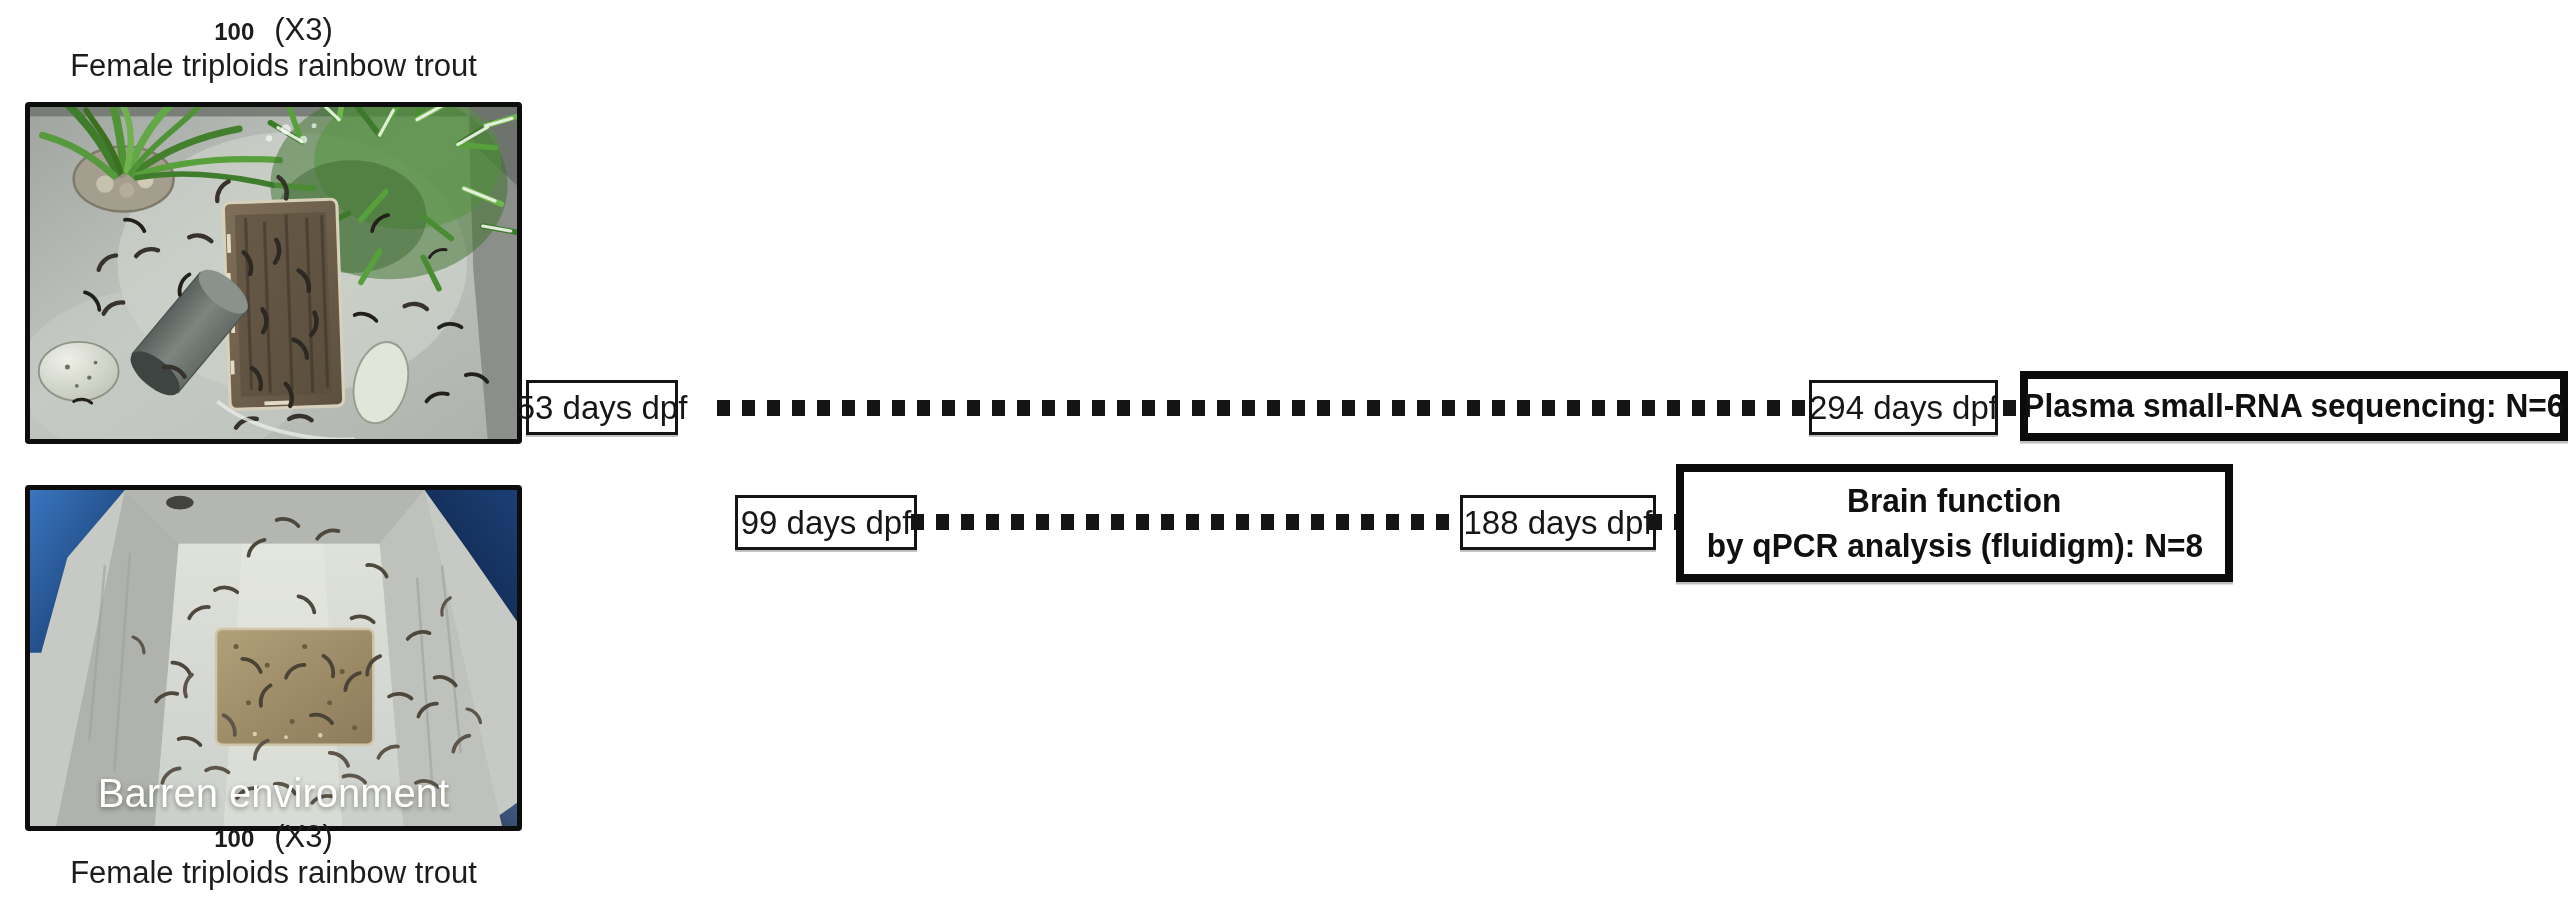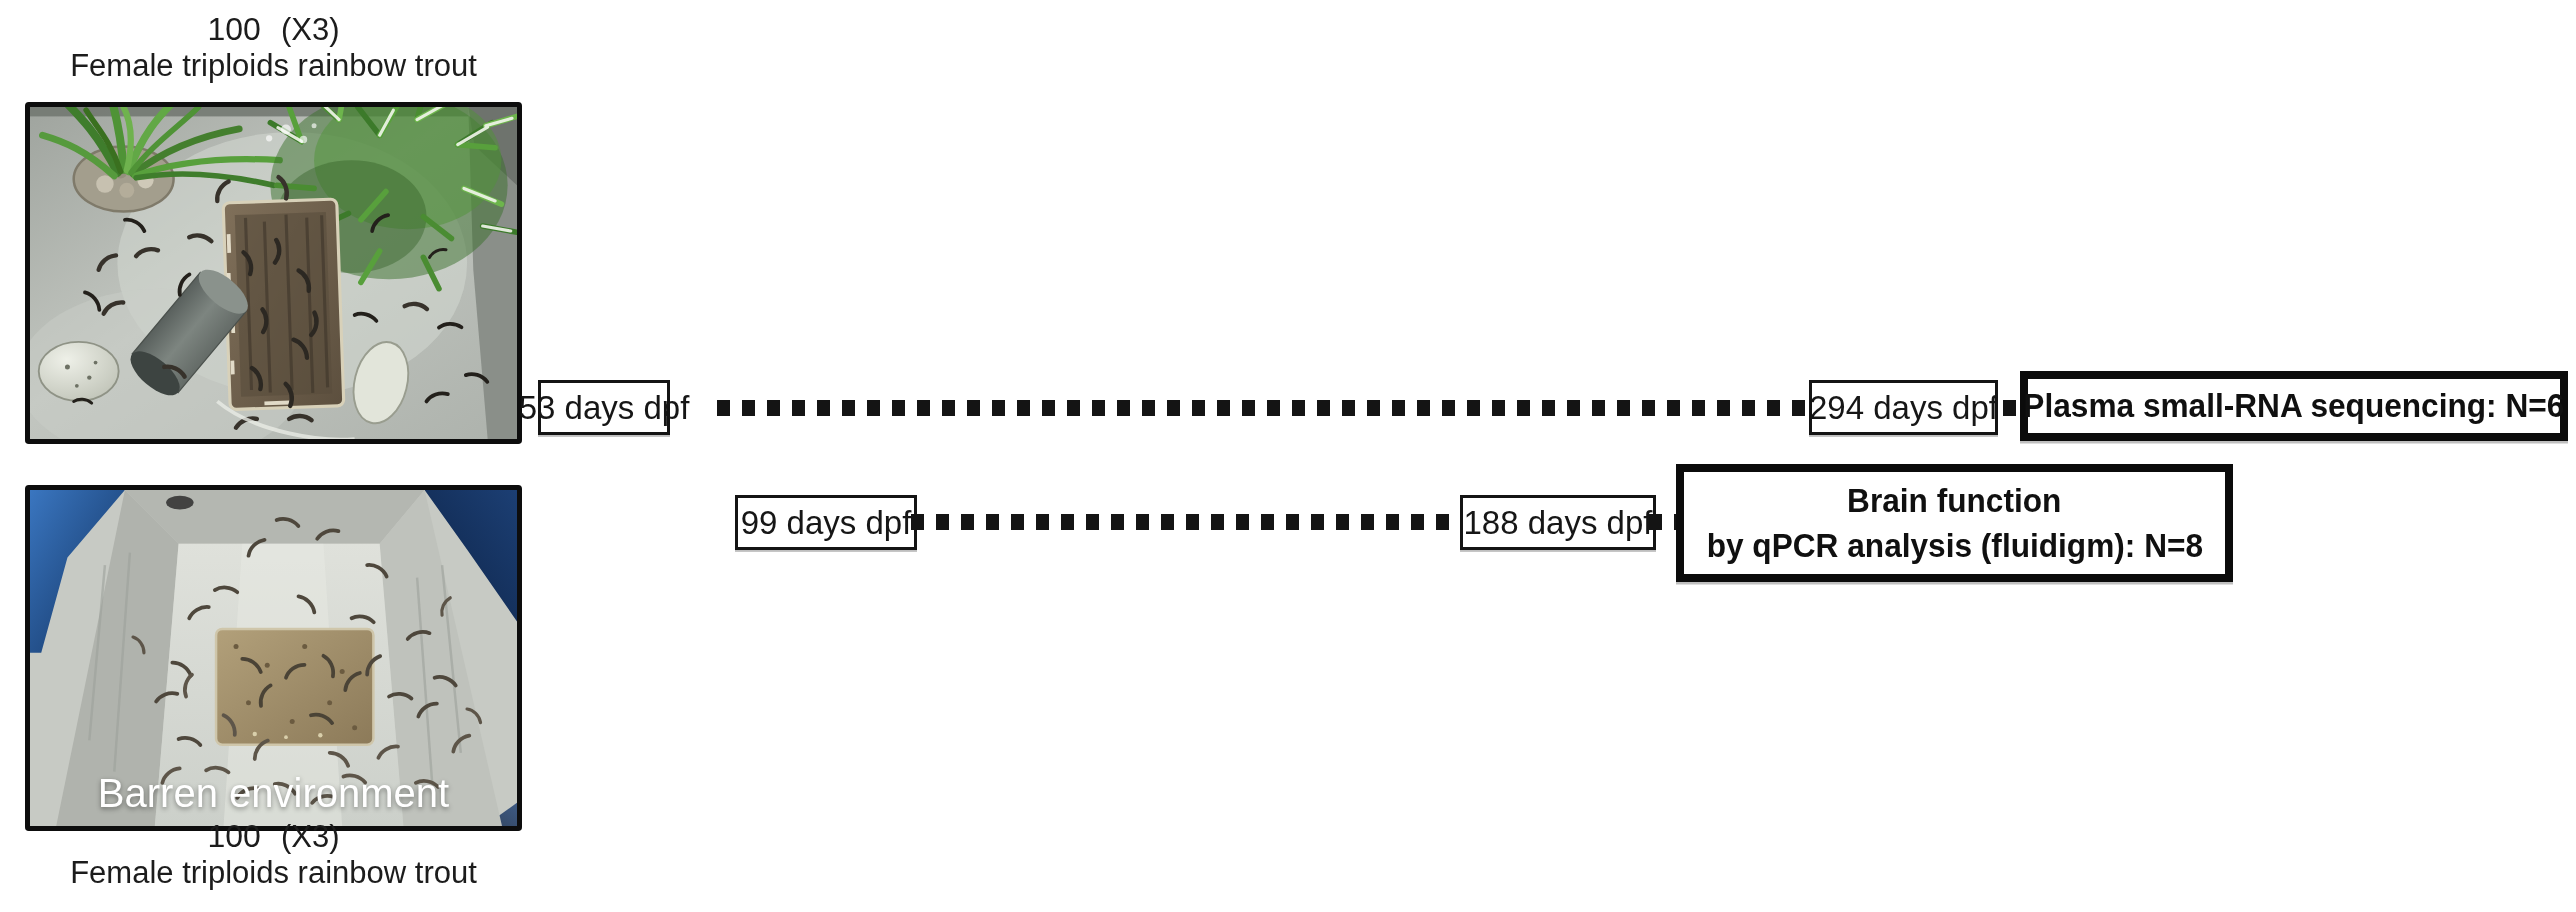--- a/index.html
+++ b/index.html
@@ -3,21 +3,21 @@
 <meta charset="utf-8">
 <style>
   html,body{margin:0;padding:0;background:#ffffff;}
   .canvas{
     position:relative;width:2576px;height:912px;background:#ffffff;overflow:hidden;
     font-family:"Liberation Sans",sans-serif;color:#1c1c1c;
   }
   
   .group-label{position:absolute;width:497px;text-align:center;line-height:1.16;}
   .gl-line1{font-size:34px;}
-  .gl-count{font-weight:normal;font-size:32px;}
+  .gl-count{font-weight:bold;font-size:24px;}
   .gl-rep{font-size:31px;margin-left:20px;}
   .gl-line2{font-size:31px;white-space:nowrap;}
   
   .photo{position:absolute;left:25px;width:497px;border:5px solid #0d0d0d;border-radius:3.8px;
          box-sizing:border-box;background:#b9bdb7;overflow:hidden;}
   .photo svg{display:block;width:100%;height:100%;}
   .photo-caption{position:absolute;left:0;right:0;bottom:10px;text-align:center;
     font-size:40px;color:#ffffff;text-shadow:0 1.9px 5.6px rgba(0,0,0,.40);}
   
   .small-box{position:absolute;height:55px;background:#ffffff;border:3.8px solid #141414;
@@ -311,21 +311,21 @@
       </g>
     </svg>
     <div class="photo-caption">Barren environment</div>
   </div>
 
   <div class="group-label" style="left:25px;top:816px;">
     <div class="gl-line1"><span class="gl-count">100</span><span class="gl-rep">(X3)</span></div>
     <div class="gl-line2">Female triploids rainbow trout</div>
   </div>
 
-  <div class="small-box" style="left:526px;top:380px;width:132px;margin-left:12px;">
+  <div class="small-box" style="left:526px;top:380px;width:152px;">
     <span>53 days dpf</span>
   </div>
   <div class="dash-line" style="left:717px;top:400px;width:1089px;"></div>
   <div class="small-box" style="left:1809px;top:380px;width:189px;">
     <span>294 days dpf</span>
   </div>
   <div class="dash-line" style="left:2003px;top:400px;width:13px;"></div>
   <div class="result-box" style="left:2020px;top:371px;width:548px;height:70px;">
     <span class="result-line">Plasma small-RNA sequencing: N=6</span>
   </div>

